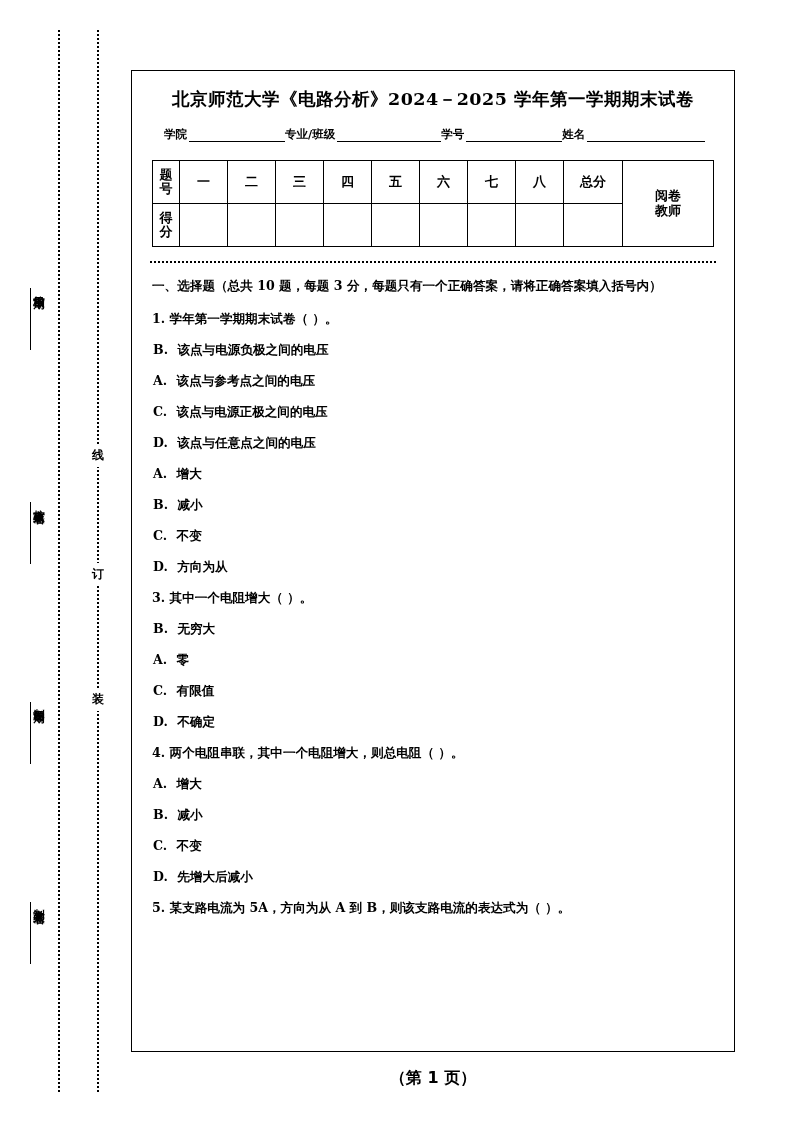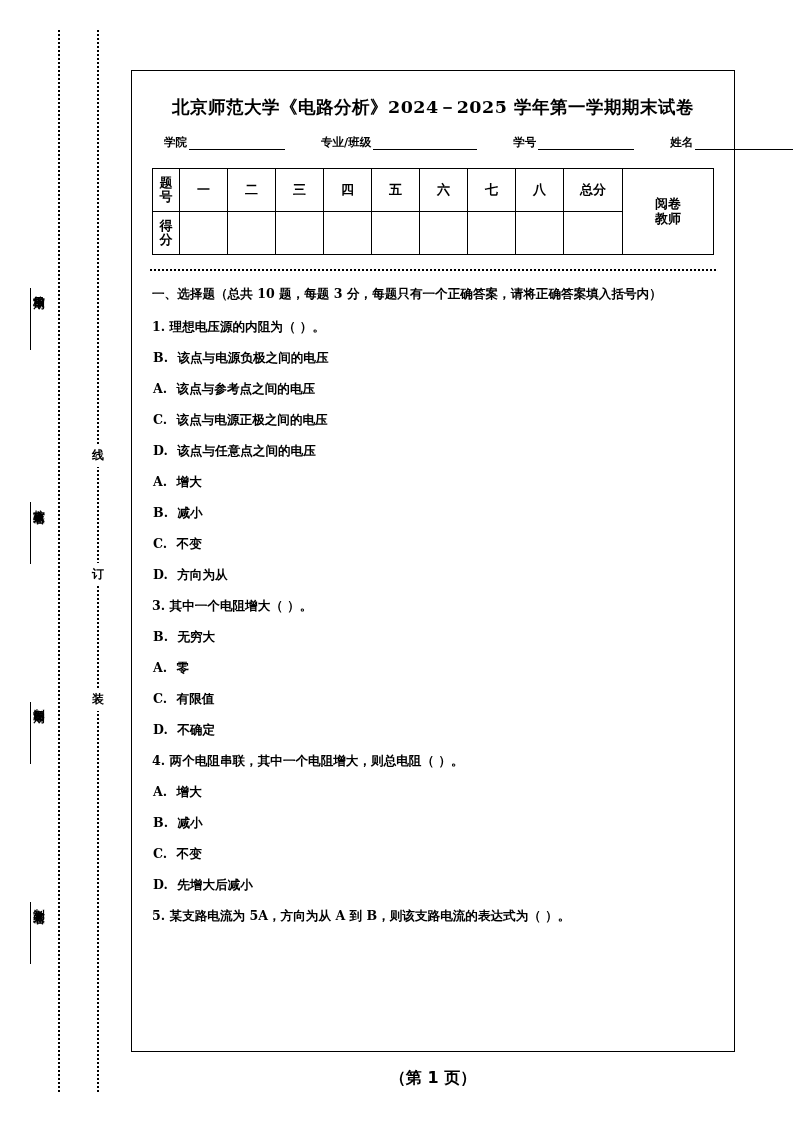--- a/index.html
+++ b/index.html
@@ -79,31 +79,30 @@
     border: 1.6px solid #000;
     box-sizing: border-box;
     padding: 16px 14px 0 14px;
   }
 
   .doc-title {
     text-align: center;
     font-size: 17.5px;
     font-weight: bold;
     letter-spacing: 0.5px;
-    margin: 8px 0 0 0;
+    margin: 0 0 0 0;
     white-space: nowrap;
   }
 
   .fields-row {
     display: flex;
     align-items: flex-end;
     margin: 16px 6px 0 18px;
     font-size: 11.5px;
     font-weight: bold;
-    gap: 36px;
   }
   .field {
     display: flex;
     align-items: flex-end;
     white-space: nowrap;
   }
   .field-label { padding-right: 2px; }
   .field-blank {
     border-bottom: 1px solid #000;
     height: 13px;
@@ -279,21 +278,21 @@
 
   <div class="dotted-sep"></div>
 
   <div class="body-block">
 
     <div class="section-head">一、选择题（总共 10 题，每题 3 分，每题只有一个正确答案，请将正确答案填入括号内）</div>
 
     <div class="question">
       <div class="q-stem">
         <span>1.</span>
-        <span>理想电压源的内阻为（ ）。</span>
+        <span>学年第一学期期末试卷（ ）。</span>
       </div>
       <div class="q-option">
         <span class="opt-key">B.</span>
         <span>该点与电源负极之间的电压</span>
       </div>
       <div class="q-option">
         <span class="opt-key">A.</span>
         <span>该点与参考点之间的电压</span>
       </div>
       <div class="q-option">

